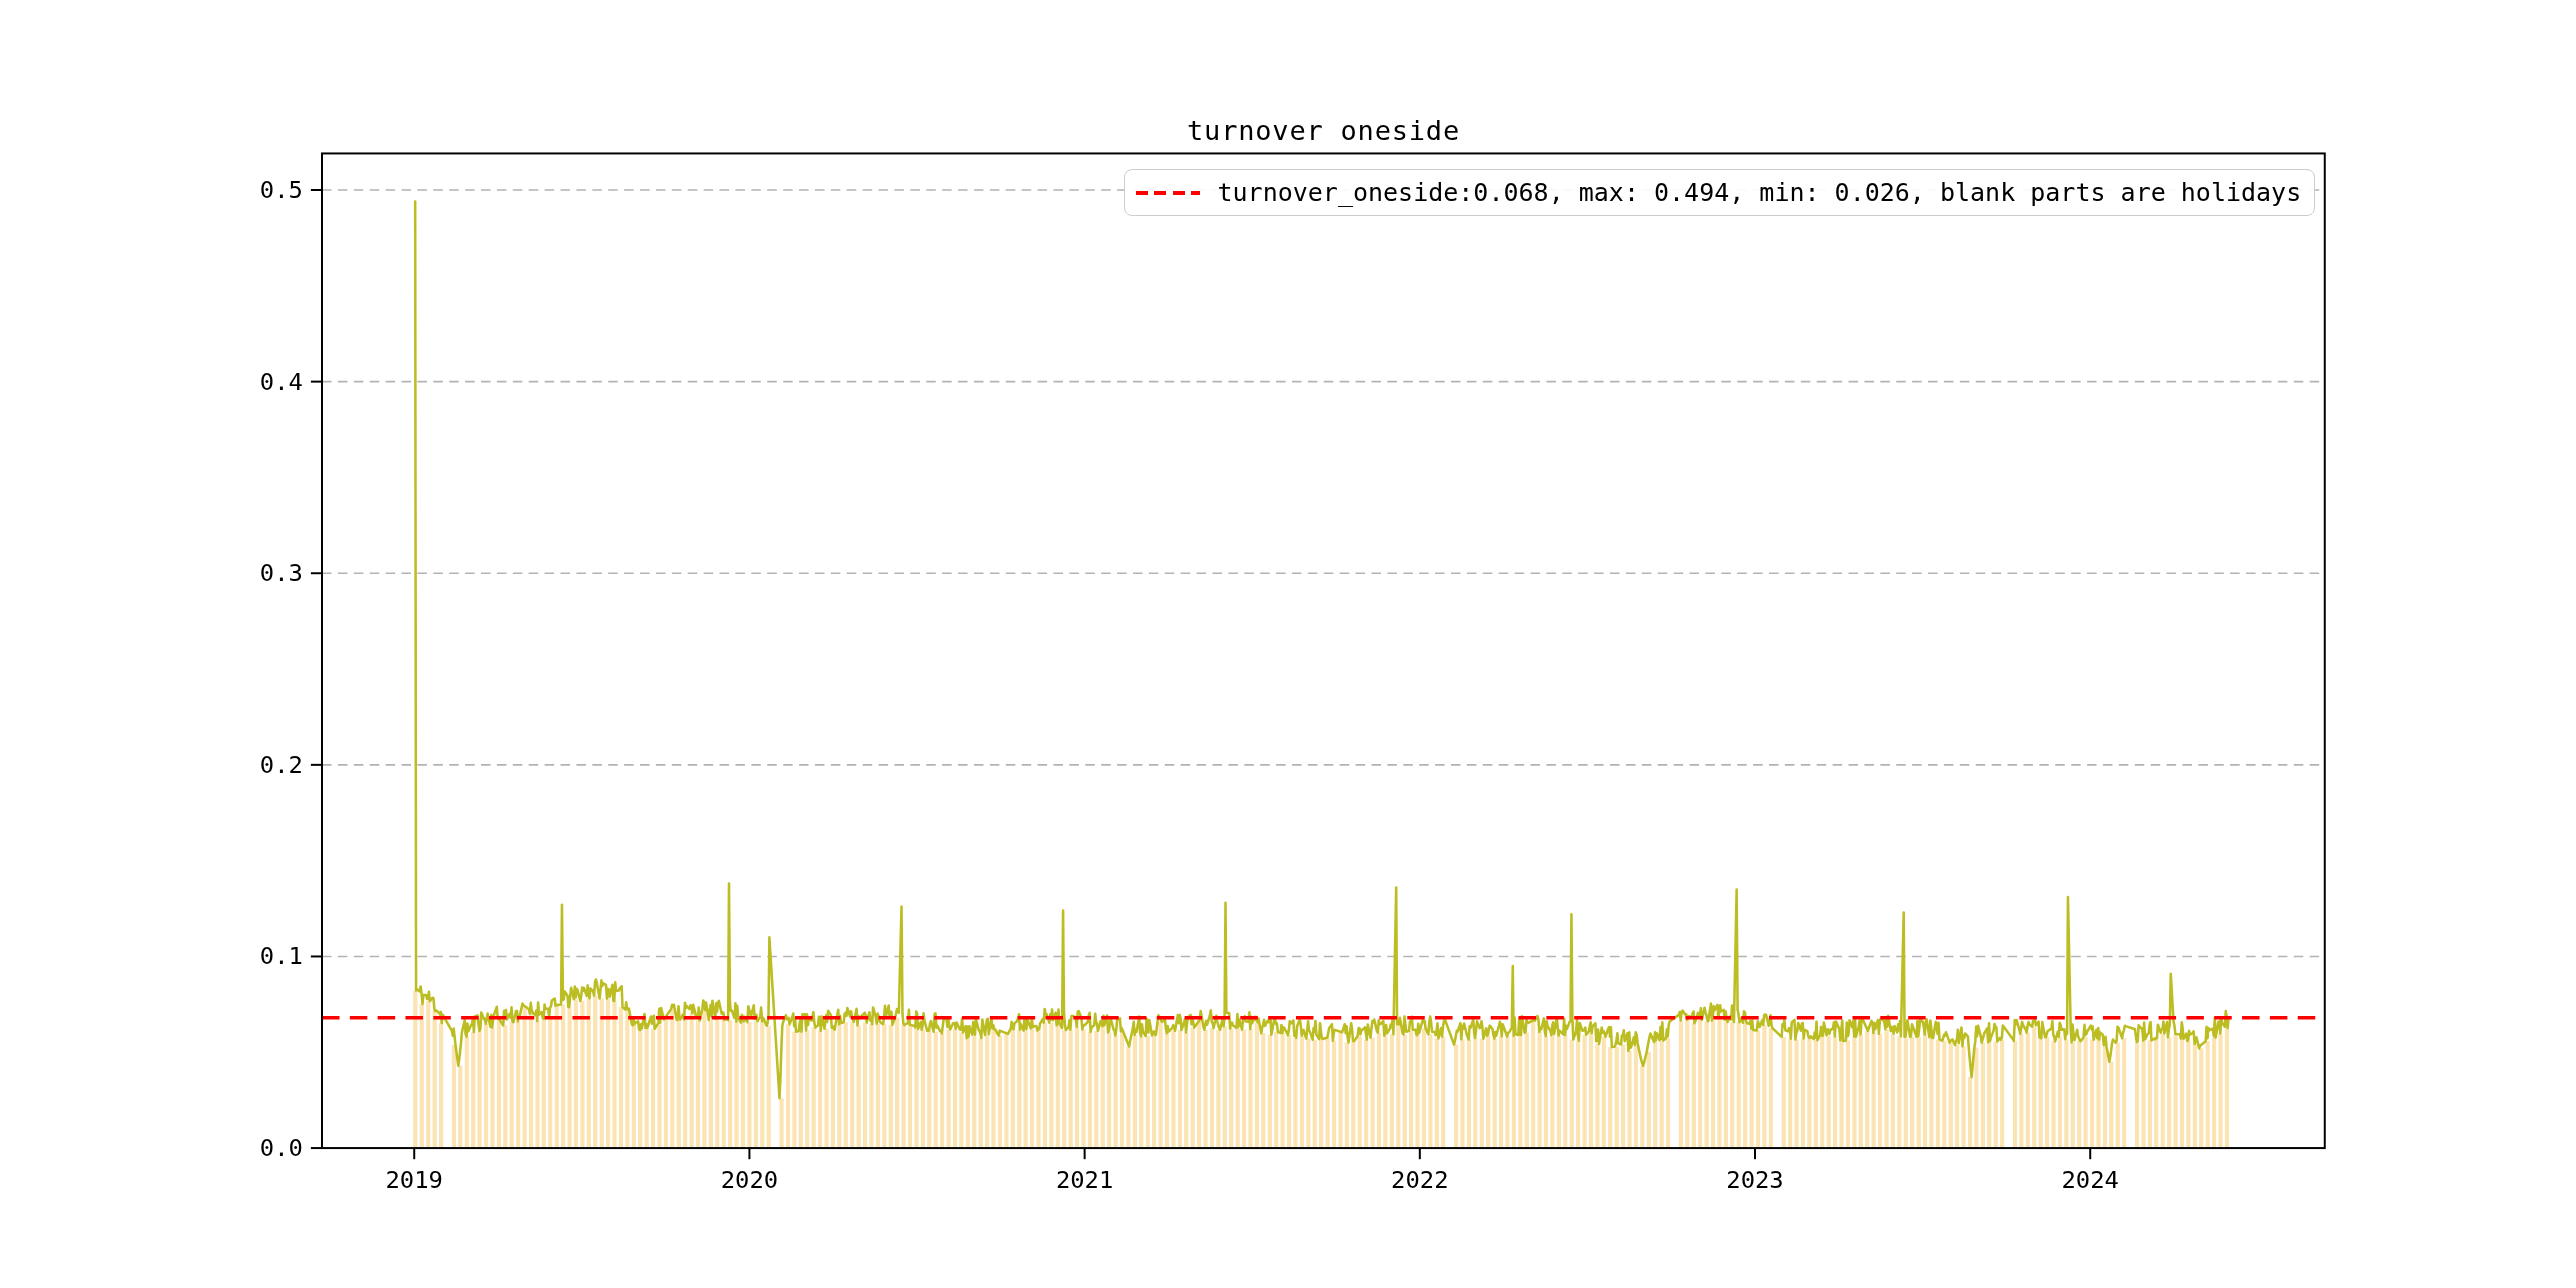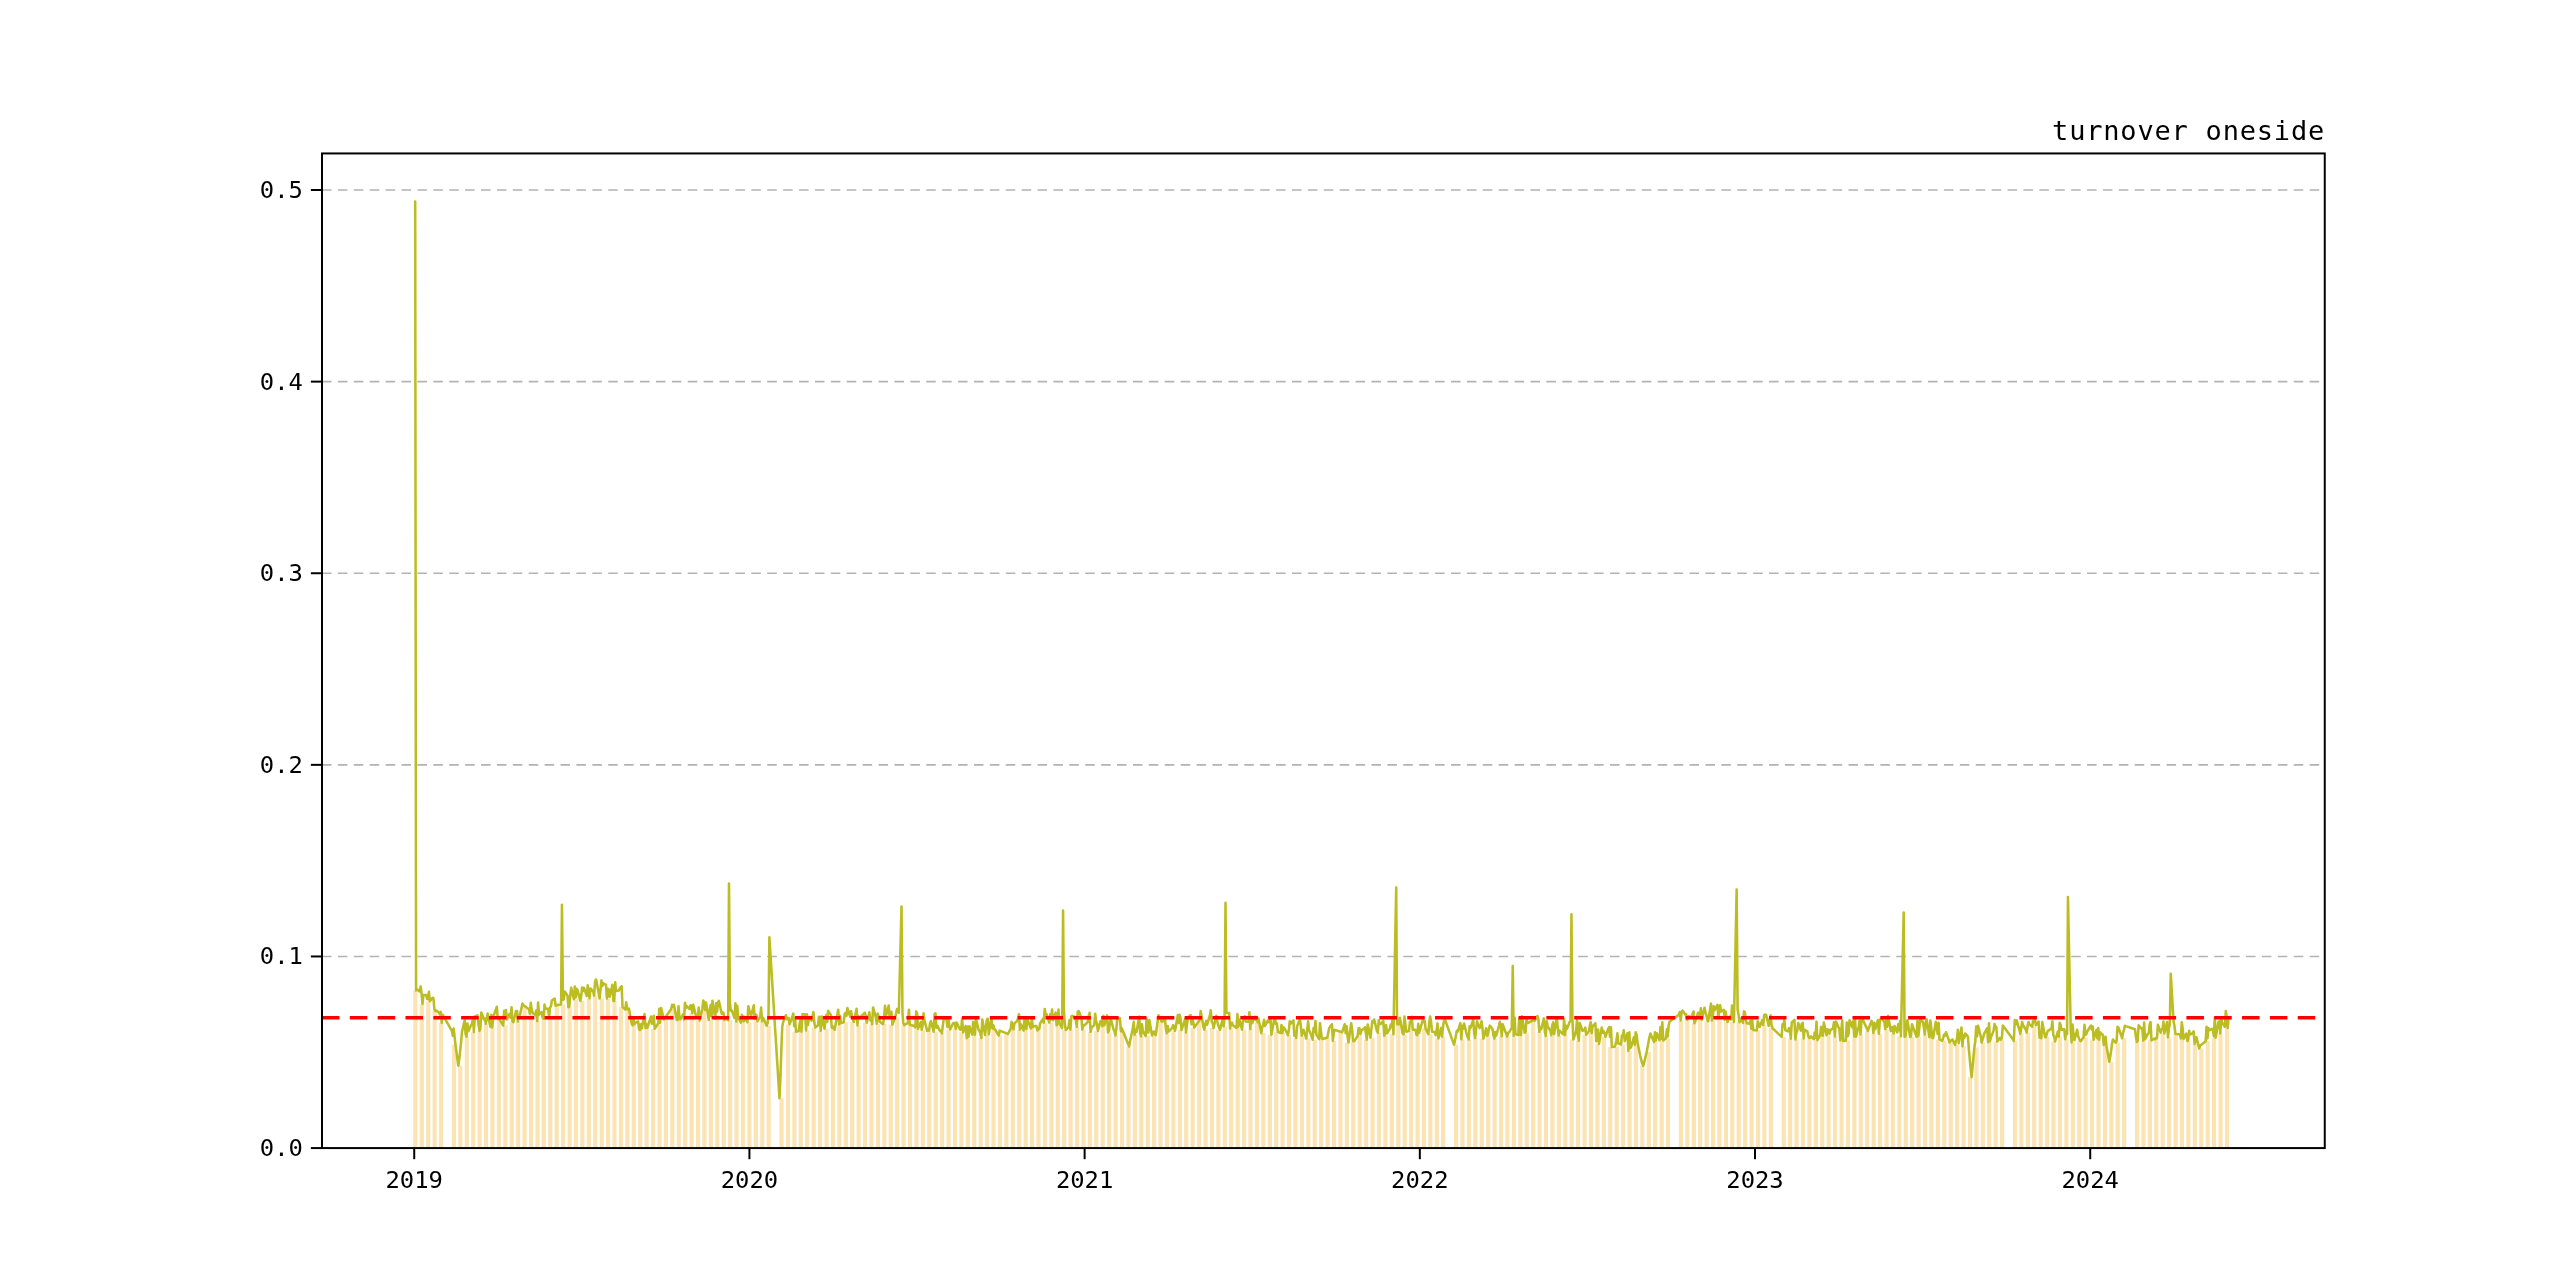--- a/index.html
+++ b/index.html
@@ -1,20 +1,20 @@
 <!DOCTYPE html>
 <html style="font-size:12.7px"><head>
 <meta charset="utf-8">
 <style>
   html,body{margin:0;padding:0;background:#ffffff;}
   body{width:2576px;height:1288px;position:relative;overflow:hidden;
        font-family:"DejaVu Sans Mono", monospace;color:#000;}
   .figure{position:absolute;left:0;top:0;width:2576px;height:1288px;background:#fff;}
   svg{position:absolute;left:0;top:0;}
-  .chart-title{position:absolute;left:322px;top:116px;width:2003px;text-align:right;
+  .chart-title{position:absolute;left:322px;top:116px;width:2003px;text-align:center;
                font-size:27px;line-height:29px;letter-spacing:0.8px;}
   .legend-box{position:absolute;left:1124px;top:169px;width:1191px;height:47px;
               background:rgba(255,255,255,0.9);border:1.6px solid #cccccc;border-radius:8px;
               box-sizing:border-box;display:flex;align-items:center;}
   .legend-marker{width:64px;height:4px;margin-left:11px;flex:0 0 auto;}
   .legend-label{font-size:25px;margin-left:17.5px;white-space:nowrap;}
 </style>
 </head>
 <body>
 
@@ -331,14 +331,18 @@
         <text x="1364.2" y="1494" text-anchor="middle" font-size="30" fill="#000000" font-family="&quot;DejaVu Sans Mono&quot;, monospace">2021</text>
         <line x1="1785.8000000000002" x2="1785.8000000000002" y1="1444" y2="1458" stroke="#000000" stroke-width="2.5"></line>
         <text x="1785.8000000000002" y="1494" text-anchor="middle" font-size="30" fill="#000000" font-family="&quot;DejaVu Sans Mono&quot;, monospace">2022</text>
         <line x1="2207.4" x2="2207.4" y1="1444" y2="1458" stroke="#000000" stroke-width="2.5"></line>
         <text x="2207.4" y="1494" text-anchor="middle" font-size="30" fill="#000000" font-family="&quot;DejaVu Sans Mono&quot;, monospace">2023</text>
         <line x1="2629" x2="2629" y1="1444" y2="1458" stroke="#000000" stroke-width="2.5"></line>
         <text x="2629" y="1494" text-anchor="middle" font-size="30" fill="#000000" font-family="&quot;DejaVu Sans Mono&quot;, monospace">2024</text>
       </g>
     </svg>
   <div class="chart-title">turnover oneside</div>
+  <div class="legend-box" style="border-color: rgb(204, 204, 204);">
+    <div class="legend-marker" id="legend-marker" style="background: repeating-linear-gradient(90deg, rgb(255, 0, 0) 0px, rgb(255, 0, 0) 12px, transparent 12px, transparent 18.3px);"></div>
+    <div class="legend-label">turnover_oneside:0.068, max: 0.494, min: 0.026, blank parts are holidays</div>
+  </div>
 </div>
 
 
 </body></html>

